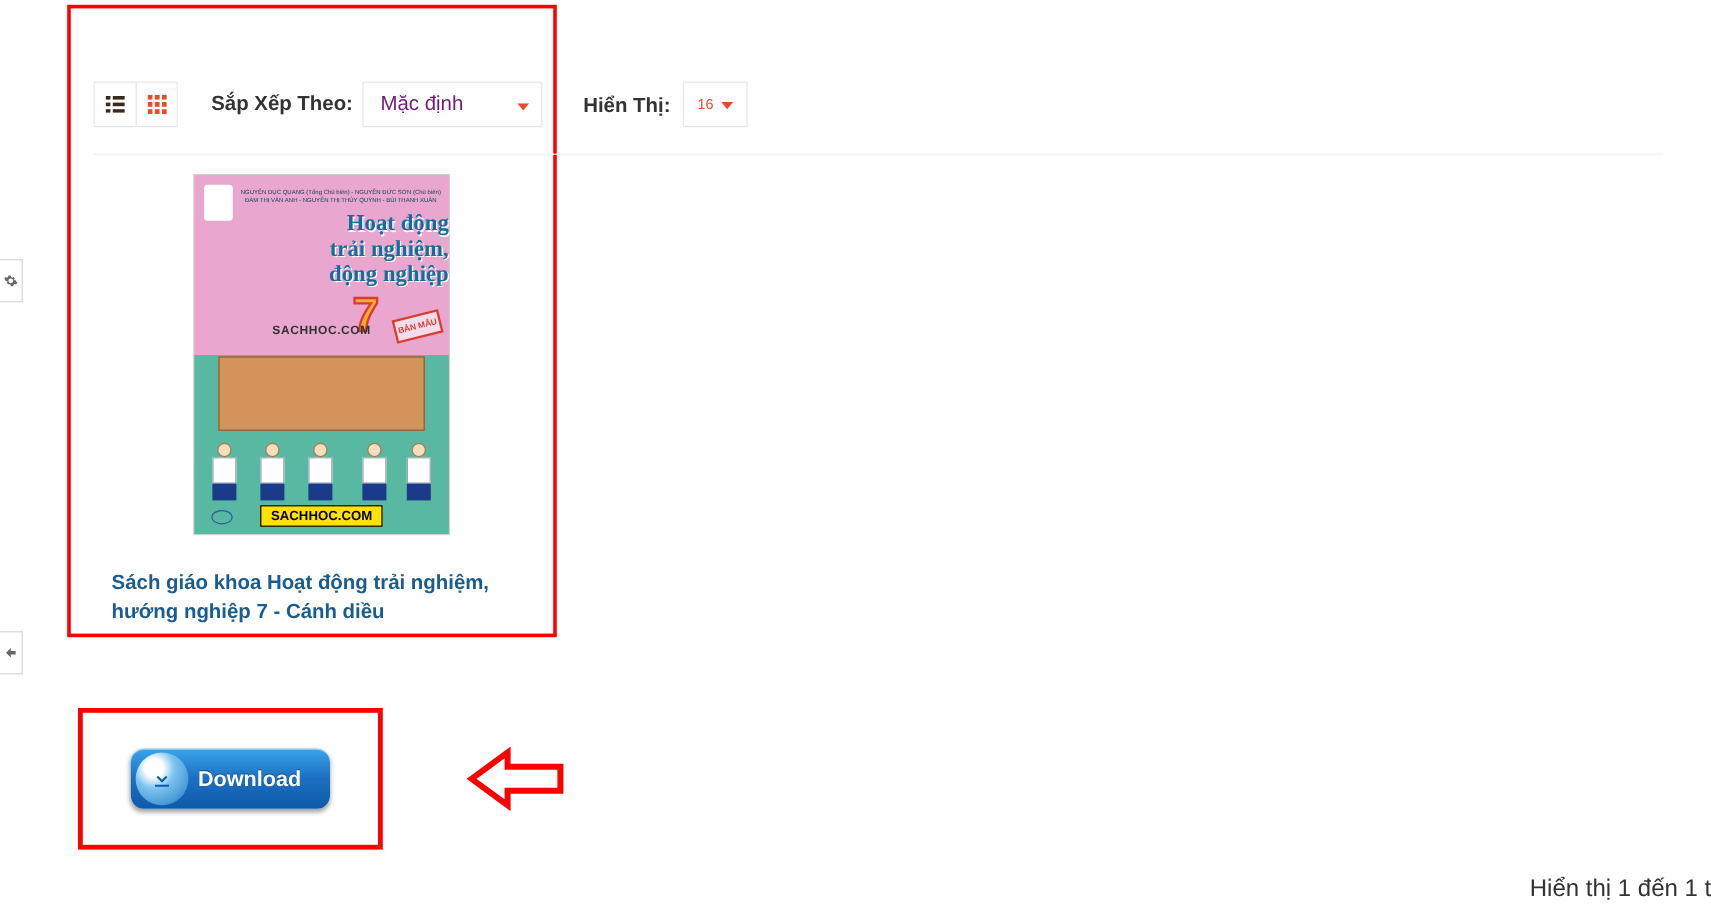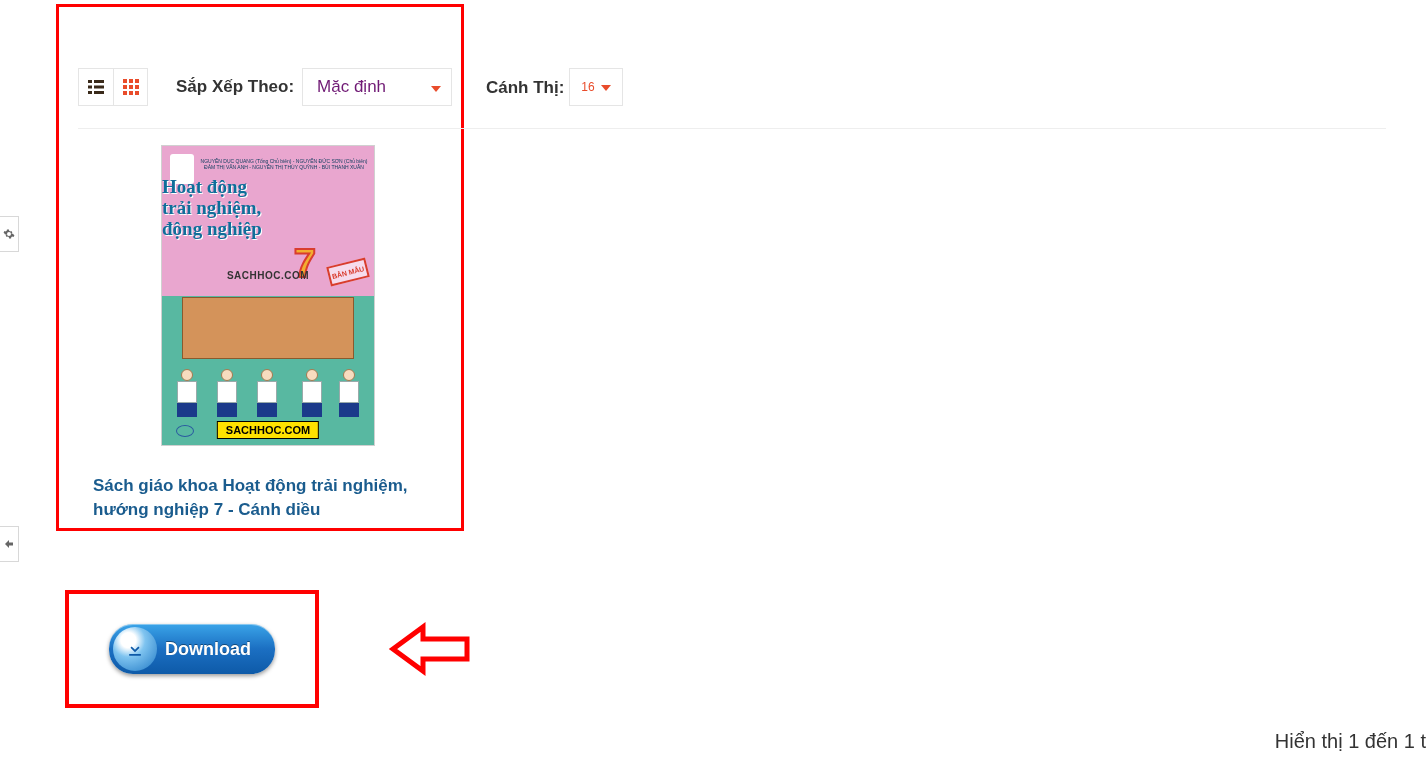--- a/index.html
+++ b/index.html
@@ -153,21 +153,21 @@
   right: 6px;
   font-size: 5px;
   line-height: 6px;
   color: #0b3a5c;
   text-align: center;
 }
 .cover-title {
   position: absolute;
   top: 30px;
   left: 0; right: 0;
-  text-align: left;
+  text-align: right;
   font-family: "Comic Sans MS", cursive;
   font-weight: bold;
   color: #0f6e9a;
   font-size: 19px;
   line-height: 21px;
   text-shadow: 1px 1px 0 #fff;
 }
 .cover-number {
   position: absolute;
   top: 95px;
@@ -253,21 +253,21 @@
   height: 118px;
   border: 4px solid #ff0000;
   display: flex;
   align-items: center;
   justify-content: center;
 }
 .download-btn {
   display: flex;
   align-items: center;
   height: 50px;
-  border-radius: 24px;
+  border-radius: 11px;
   background: linear-gradient(to bottom, #3aa4e8 0%, #1b6fc2 50%, #0e5aa8 100%);
   padding: 0 24px 0 4px;
   cursor: pointer;
   box-shadow: inset 0 1px 0 rgba(255,255,255,.4), 0 2px 4px rgba(0,0,0,.4);
 }
 .dl-circle {
   width: 44px;
   height: 44px;
   border-radius: 50%;
   background: radial-gradient(circle at 35% 30%, #ffffff 18%, #7fc4f0 40%, #1f78c4 100%);
@@ -384,21 +384,21 @@
     <div class="sort-select">
       <span>Mặc định</span>
       <span class="chev">
         <svg width="10" height="6" viewBox="0 0 10 6">
             <path d="M0 0l5 6 5-6z" fill="#e94c2b"></path>
           </svg>
       </span>
     </div>
   </div>
 
-  <div class="show-label">Cánh Thị:</div>
+  <div class="show-label">Hiển Thị:</div>
   <div class="show-select">
     <span>16</span>
     <span class="chev">
       <svg width="10" height="6" viewBox="0 0 10 6">
           <path d="M0 0l5 6 5-6z" fill="#e94c2b"></path>
         </svg>
     </span>
   </div>
 
   <div class="divider-line"></div>

